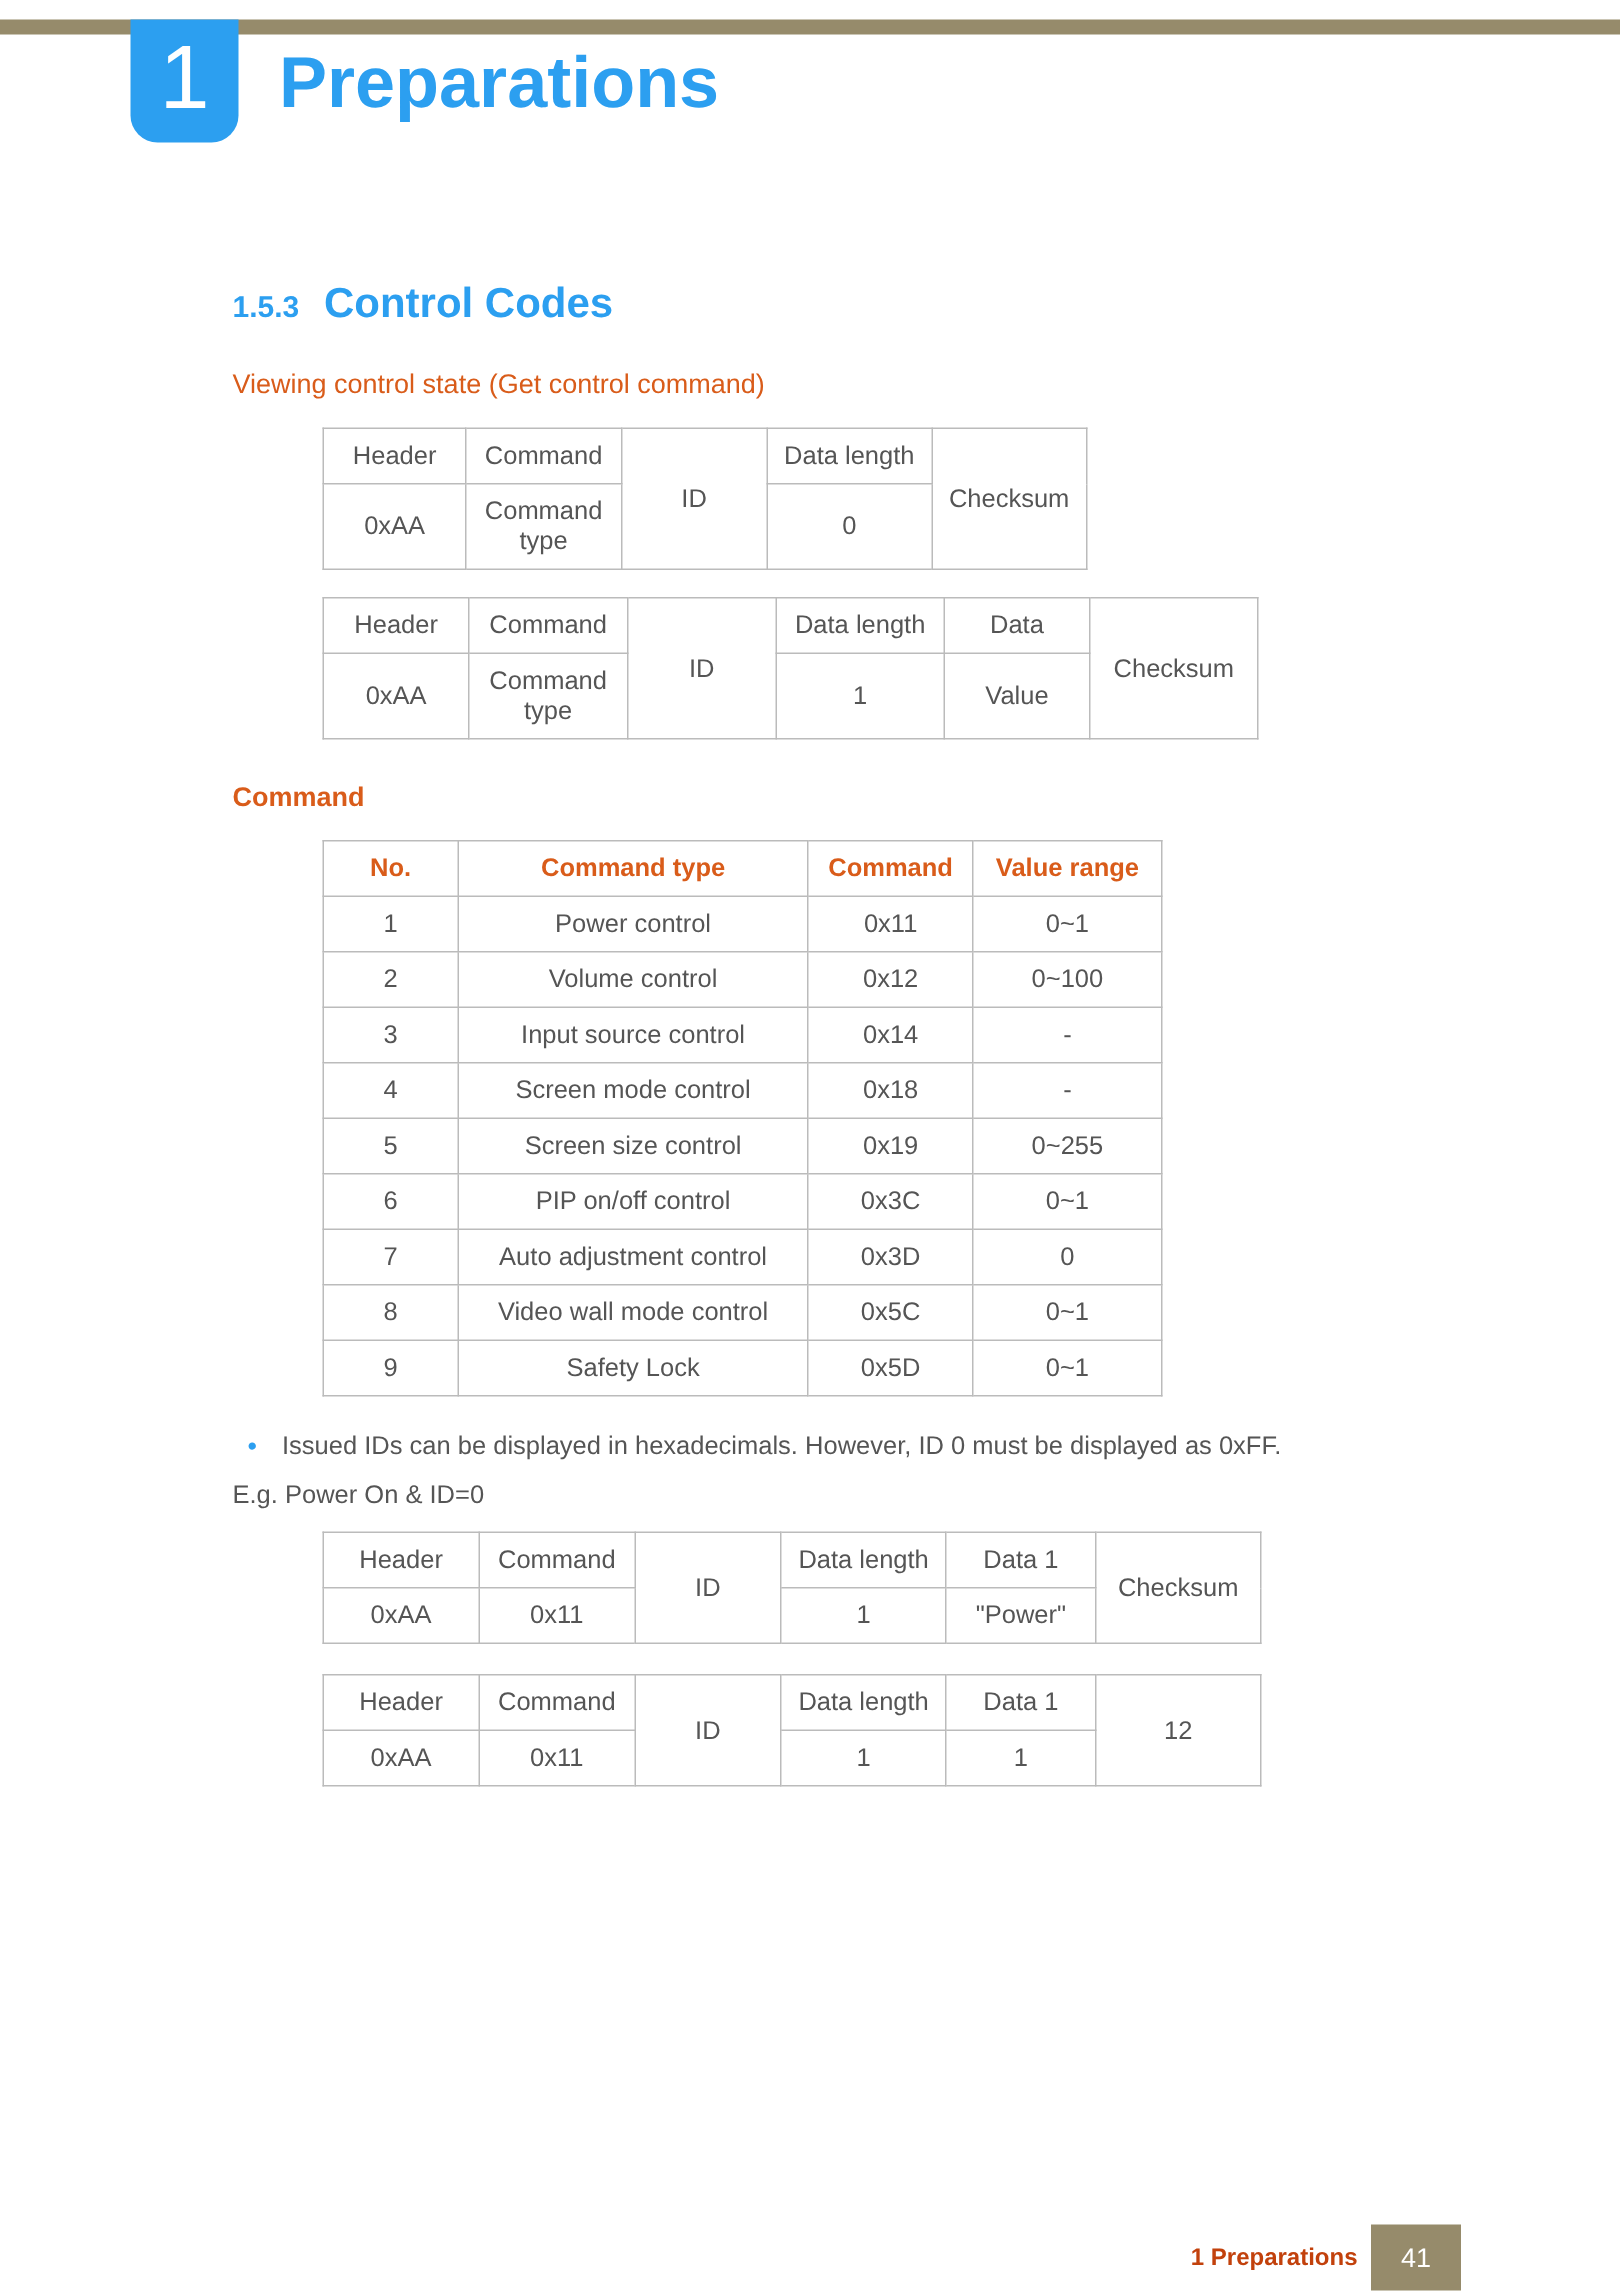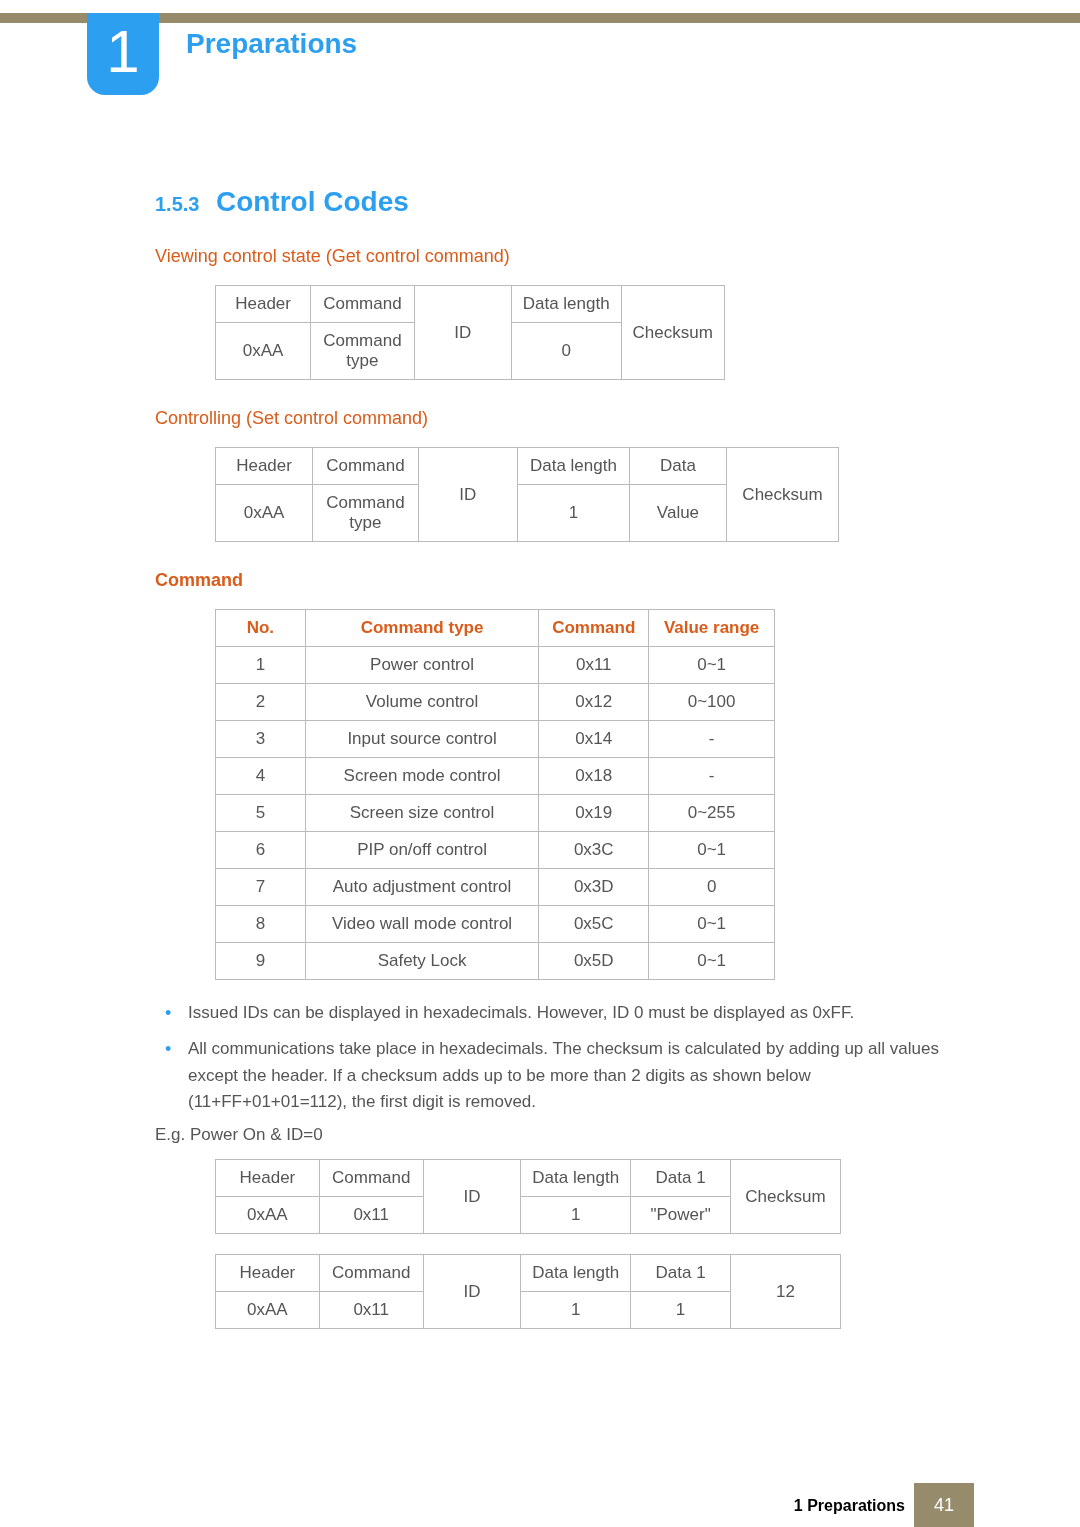--- a/index.html
+++ b/index.html
@@ -26,21 +26,21 @@
     border-bottom-right-radius: 18px;
     color: #fff;
     font-size: 60px;
     font-weight: 300;
     text-align: center;
     line-height: 78px;
   }
   .chapter-title {
     position: absolute;
     top: 28px; left: 186px;
-    font-size: 28px;
+    font-size: 48px;
     font-weight: bold;
     color: #2c9ff0;
   }
   .content {
     position: absolute;
     top: 186px;
     left: 155px;
     width: 795px;
   }
   .h-sec-num { color:#2c9ff0; font-size:20px; font-weight:bold; display:inline; }
@@ -90,21 +90,21 @@
     background: #968b6b;
     color: #fff;
     font-size: 18px;
     text-align: center;
     line-height: 44px;
   }
   .footer-label {
     position: absolute;
     right: 175px;
     bottom: 12px;
-    color: #000000;
+    color: #c2410c;
     font-size: 16px;
     font-weight: bold;
   }
 </style>
 </head>
 <body>
 
 <div class="top-bar"></div>
 <div class="chapter-block">1</div>
 <div class="chapter-title">Preparations</div>
@@ -129,21 +129,20 @@
       </tr>
       <tr>
         <td>0xAA</td>
         <td>Command type</td>
         <td>0</td>
       </tr>
     </tbody>
       </table>
   </div>
 
-  <div class="h-sub" style="margin-top:28px;">Controlling (Set control command)</div>
 
   <div class="table-block">
     <table style="width:624px;">
       <tbody>
           <tr>
         <td style="width:92px;">Header</td>
         <td style="width:100px;">Command</td>
         <td rowspan="2" style="width:94px;">ID</td>
         <td style="width:106px;">Data length</td>
         <td style="width:92px;">Data</td>
@@ -225,21 +224,20 @@
             <td>Safety Lock</td>
             <td>0x5D</td>
             <td>0~1</td>
           </tr>
         </tbody>
     </table>
   </div>
 
   <ul class="bullets">
     <li>Issued IDs can be displayed in hexadecimals. However, ID 0 must be displayed as 0xFF.</li>
-    <li>All communications take place in hexadecimals. The checksum is calculated by adding up all values except the header. If a checksum adds up to be more than 2 digits as shown below (11+FF+01+01=112), the first digit is removed.</li>
   </ul>
 
   <div class="eg-line">E.g. Power On &amp; ID=0</div>
 
   <div class="table-block" style="margin-top:14px;">
     <table style="width:626px;">
       <tbody>
           <tr>
         <td style="width:100px;">Header</td>
         <td style="width:100px;">Command</td>

